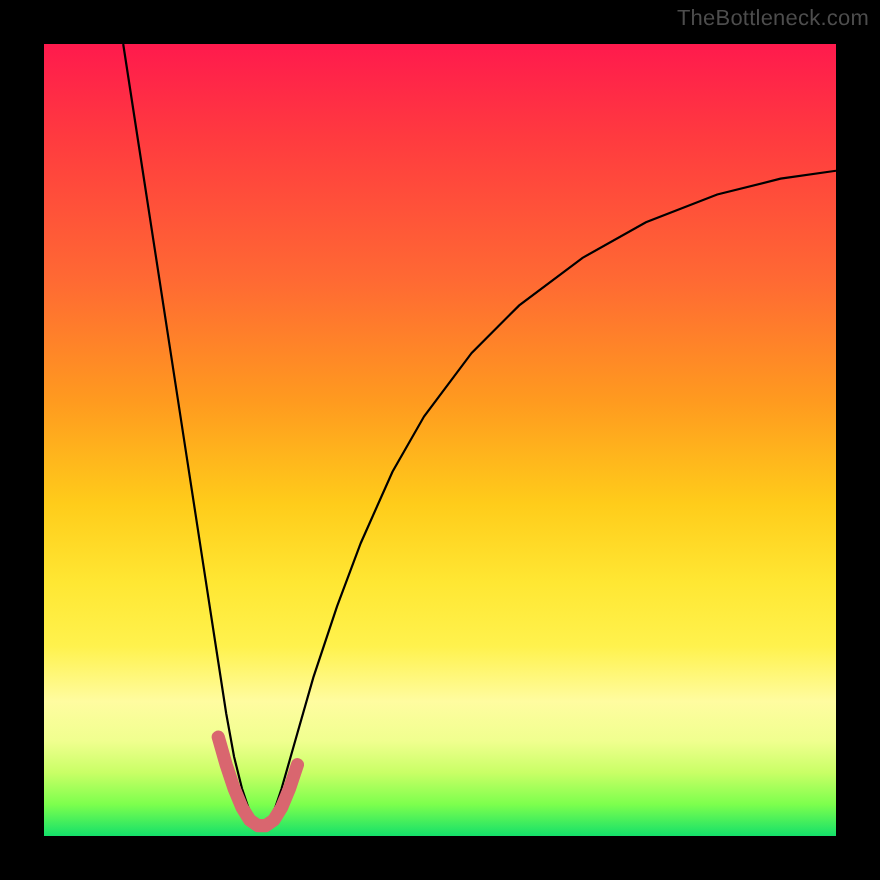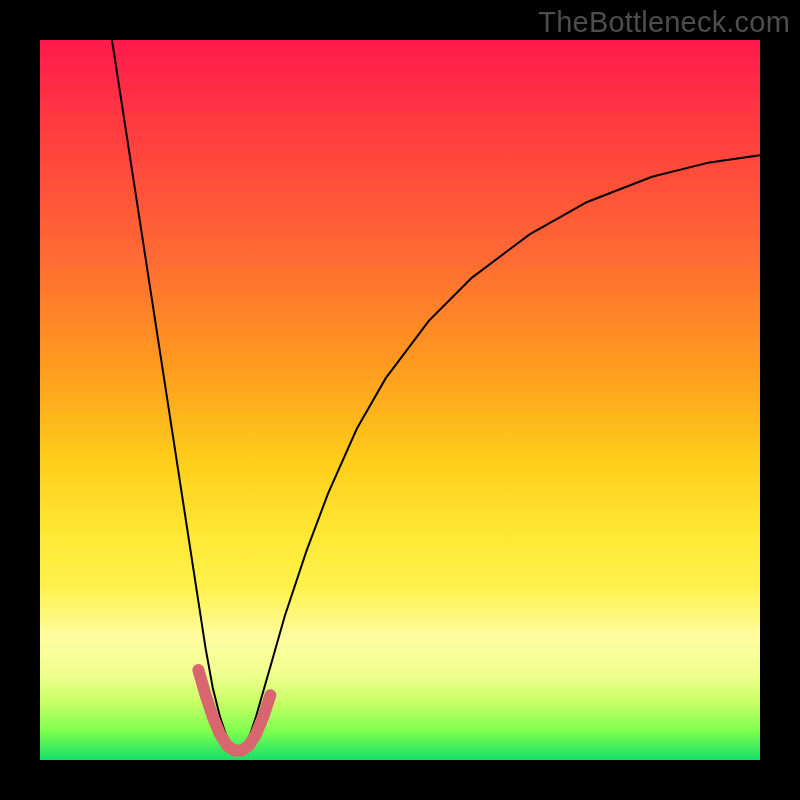--- a/index.html
+++ b/index.html
@@ -38,21 +38,21 @@
       #f0ff8f 88%,
       #c9ff66 92%,
       #7dff4d 96%,
       #14e06a 100%);
   }
   .watermark {
     position: absolute;
     top: 6px;
     right: 10px;
     color: #4d4d4d;
-    font-size: 29px;
+    font-size: 20px;
     letter-spacing: 0.2px;
     user-select: none;
   }
   svg.curve {
     position: absolute;
     left: 0;
     top: 0;
     width: 720px;
     height: 720px;
     overflow: visible;

